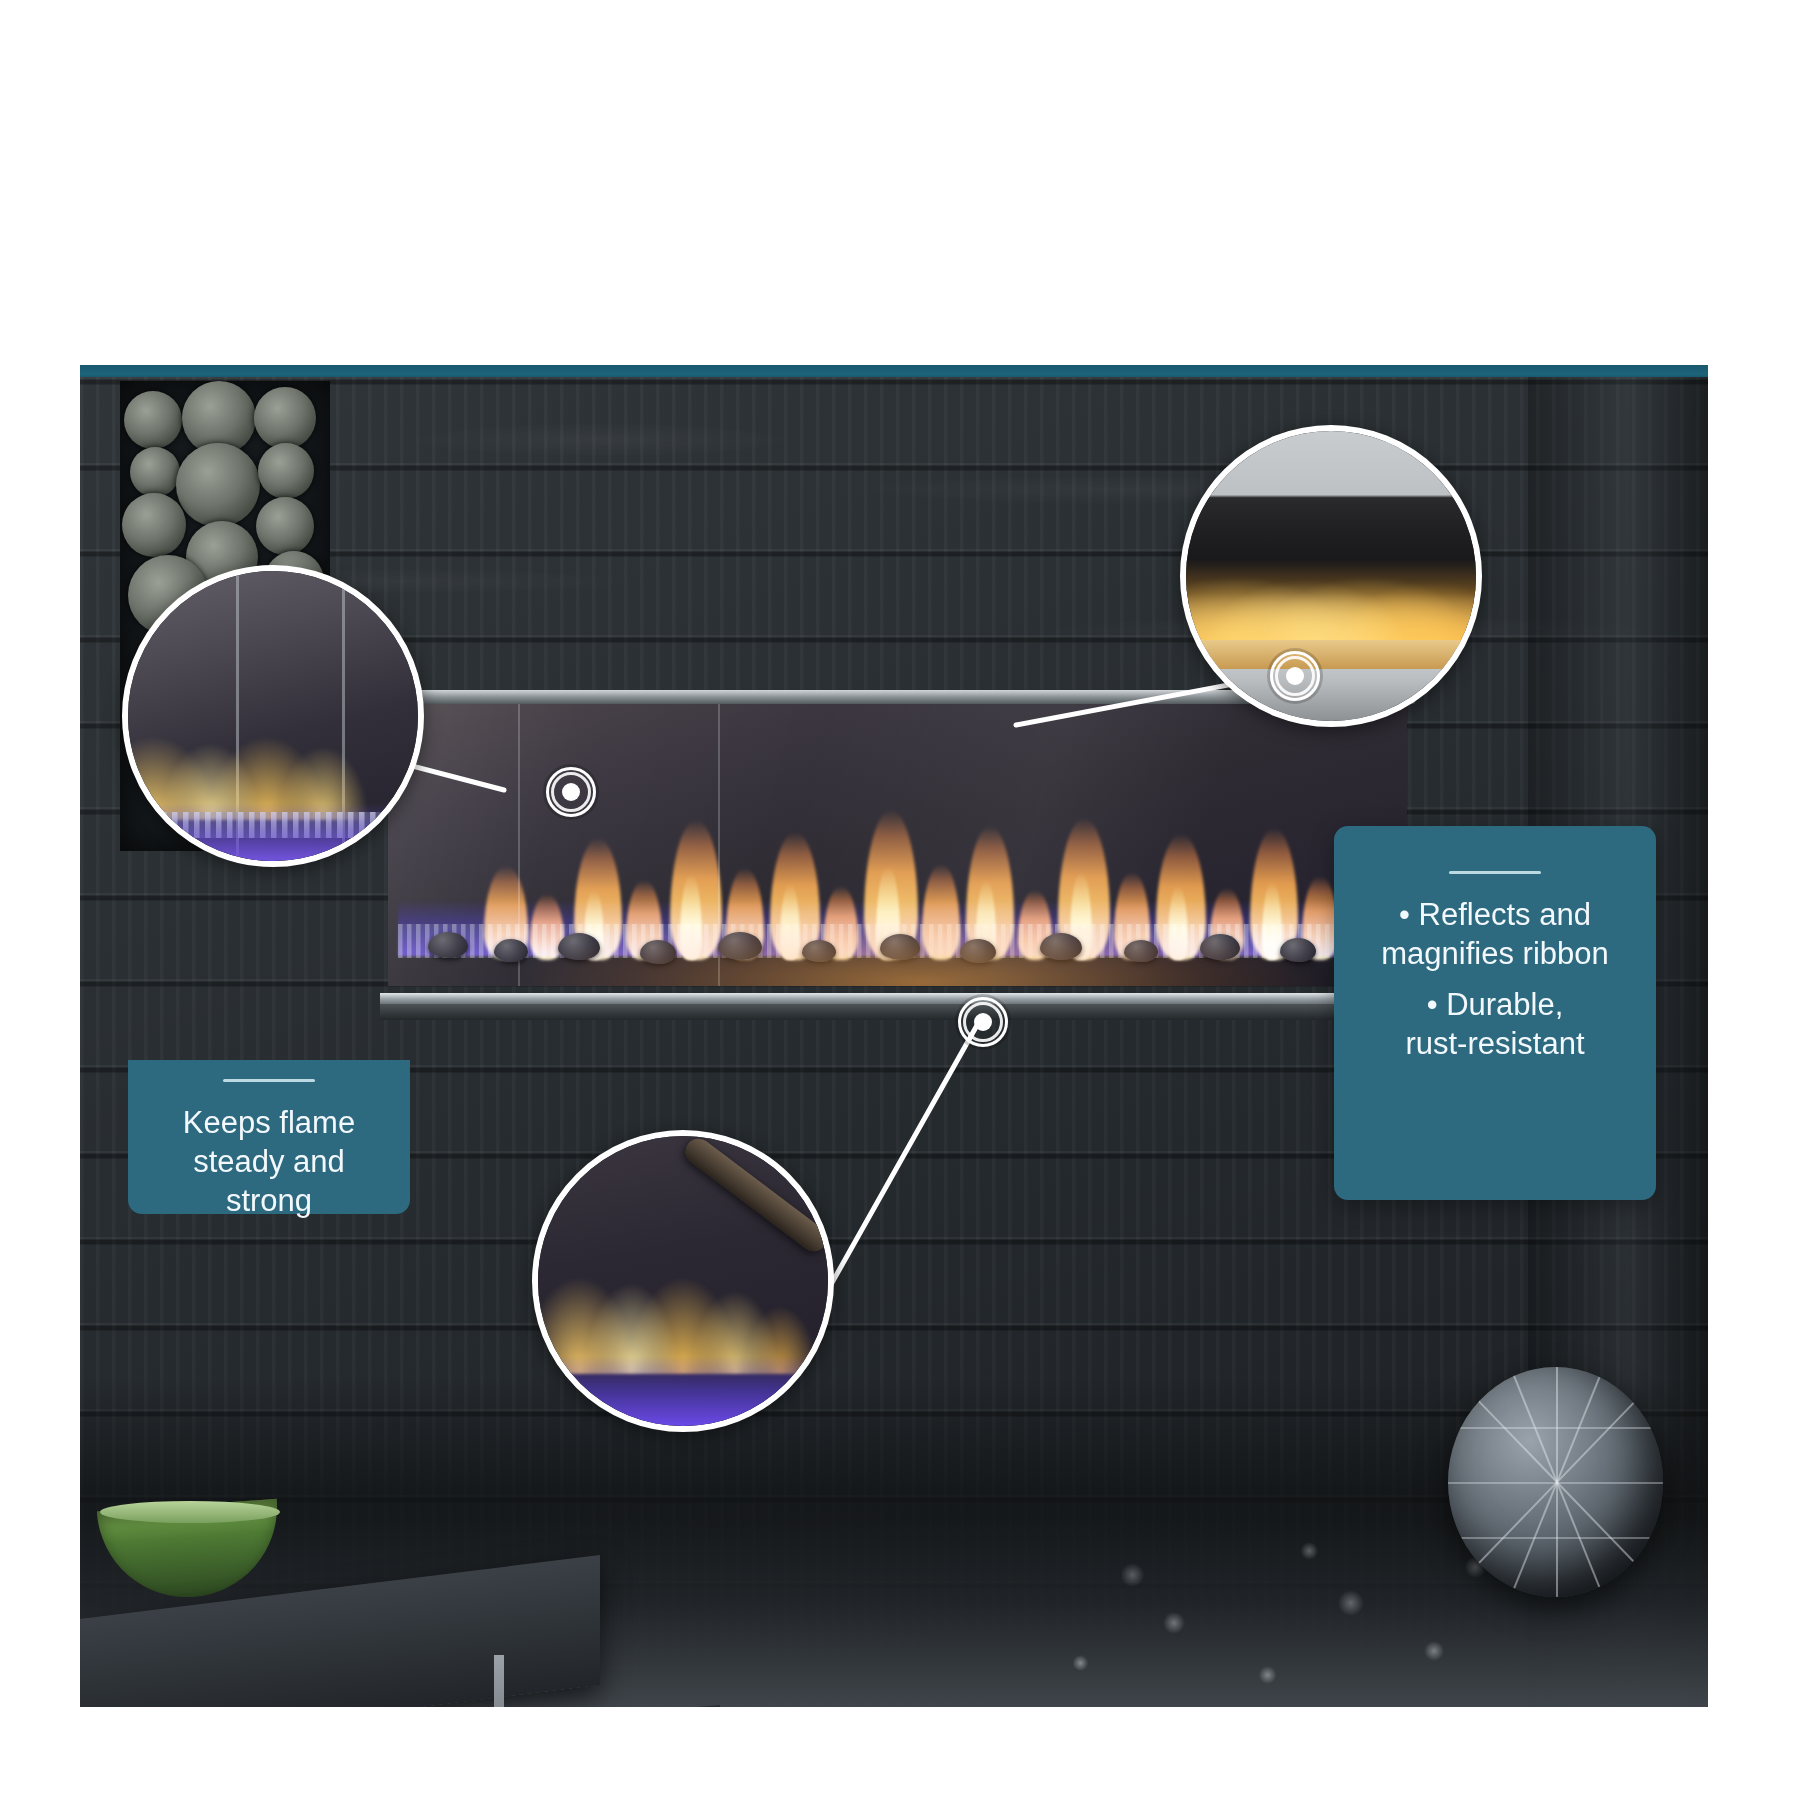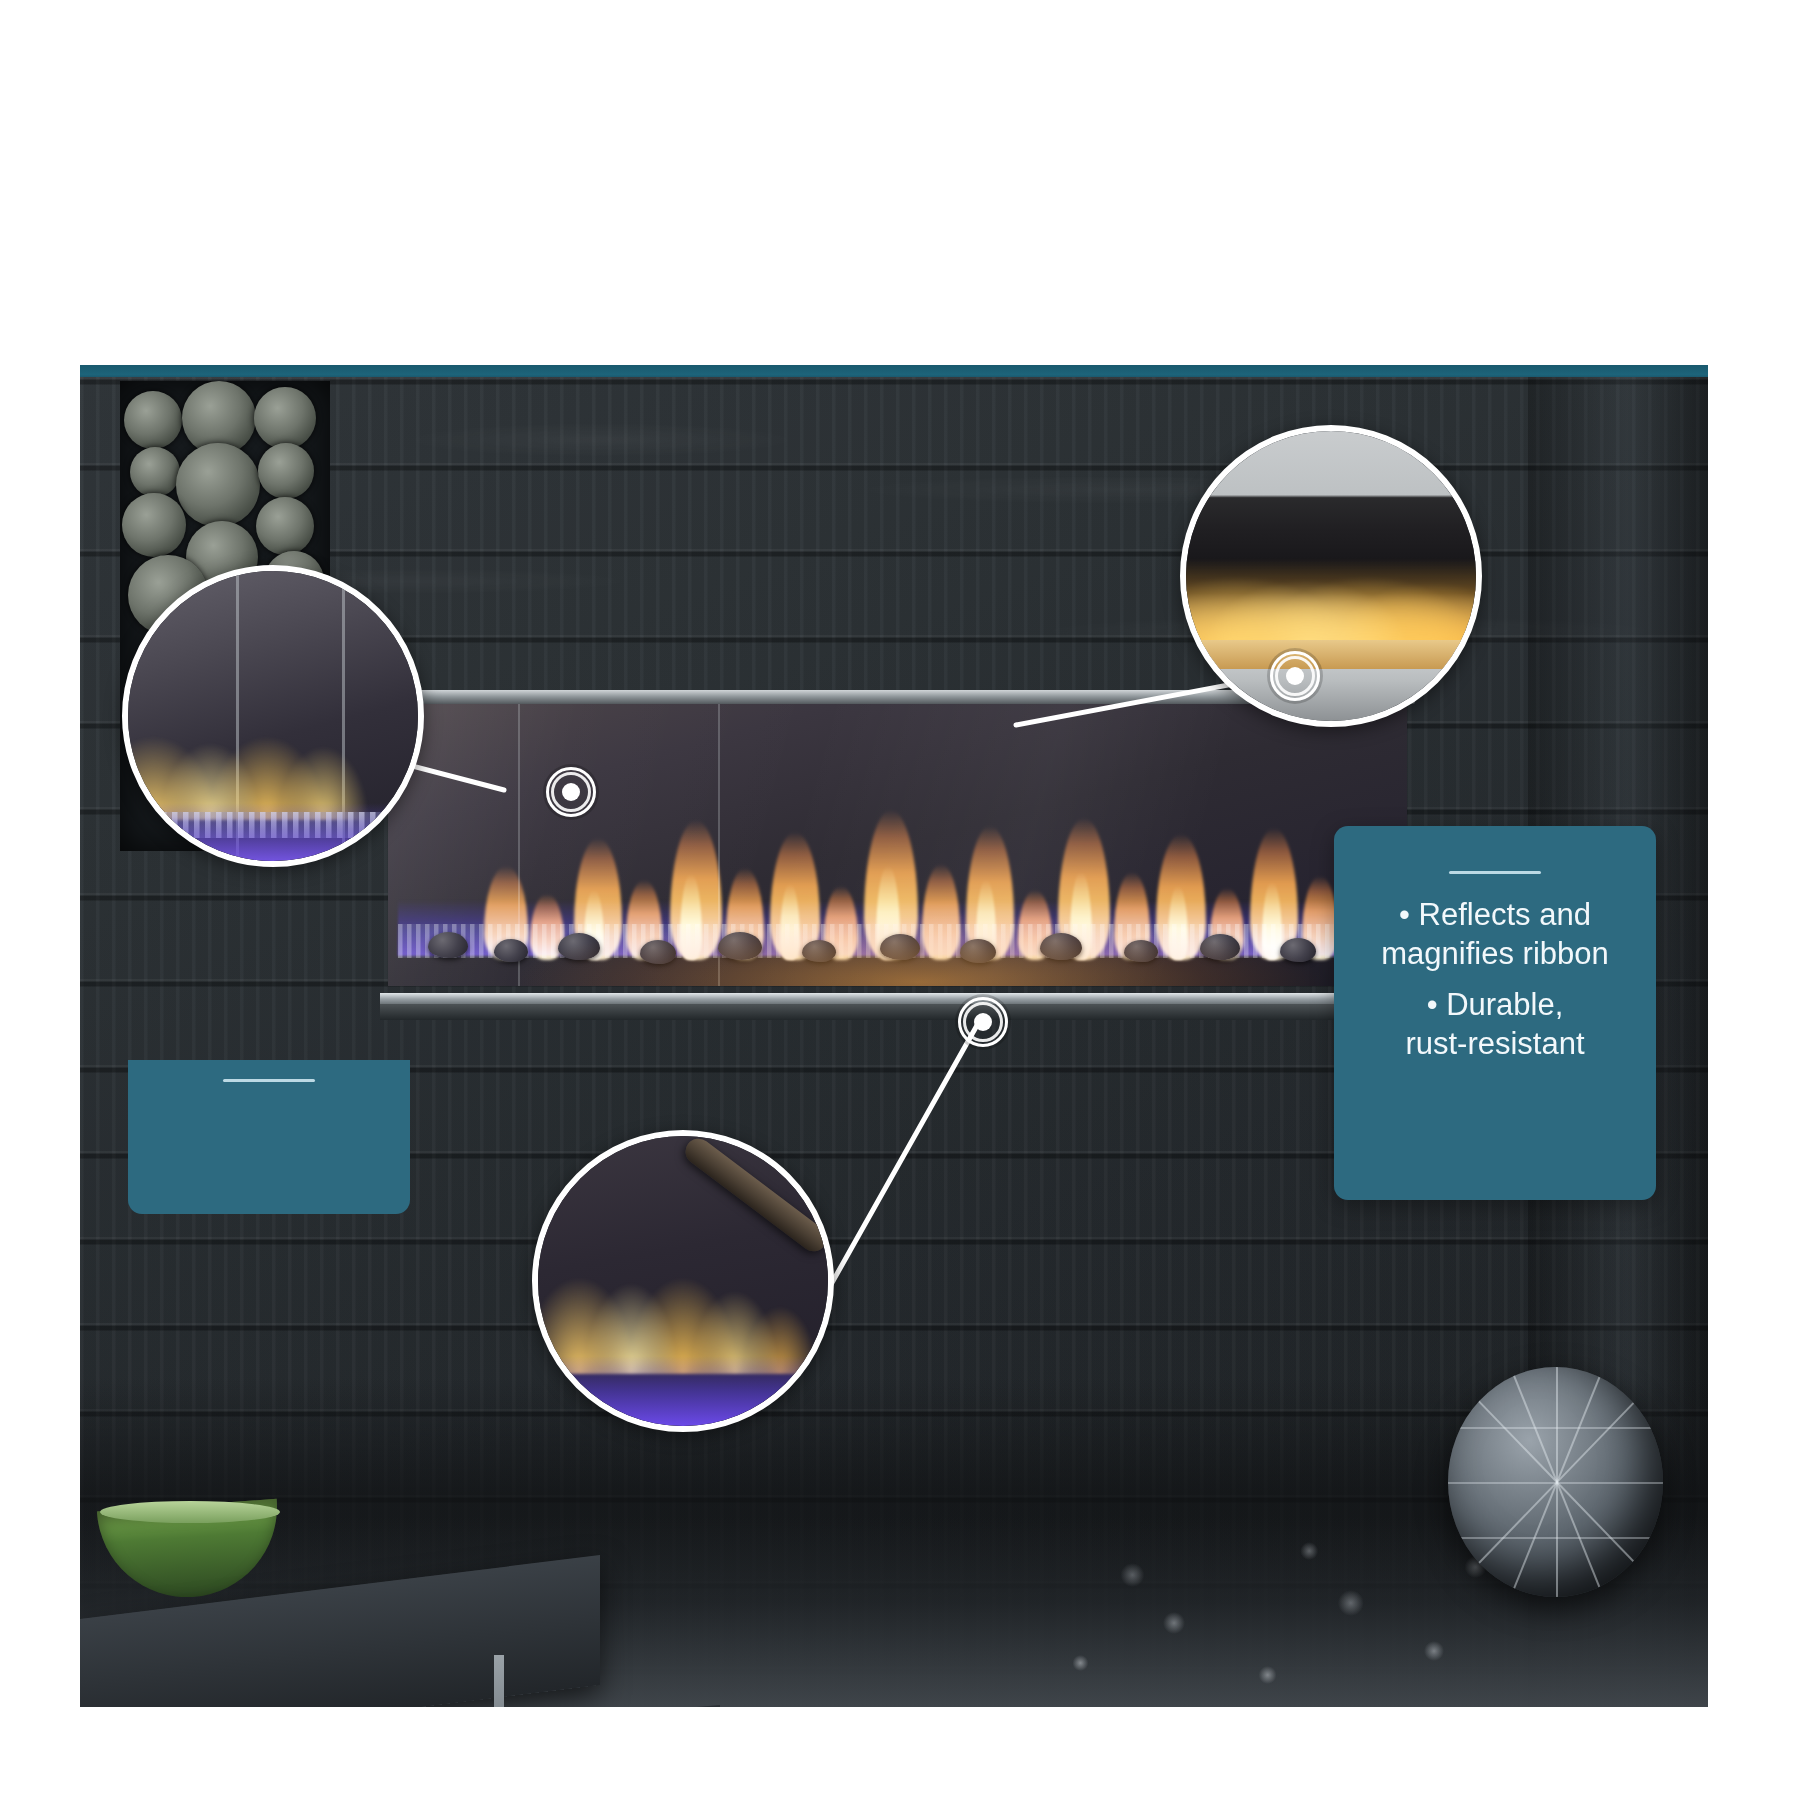--- a/index.html
+++ b/index.html
@@ -518,20 +518,23 @@
     </div>
 
     <div class="dot" style="left:1190px;top:286px;"></div>
     <div class="dot" style="left:466px;top:402px;"></div>
     <div class="dot" style="left:878px;top:632px;"></div>
 
   </div>
 
   <div class="card" style="left:128px;top:1060px;width:282px;height:154px;background:#2d6a80;border-radius:0 0 14px 14px;box-shadow:none;padding:0;">
     <div class="rule"></div>
+    <p>Keeps flame
+steady and
+strong</p>
   </div>
 
   <div class="card" style="left:1334px;top:826px;width:322px;height:374px;">
     <div class="rule"></div>
     <p>• Reflects and
 magnifies ribbon</p>
     <p>• Durable,
 rust-resistant</p>
   </div>
 

